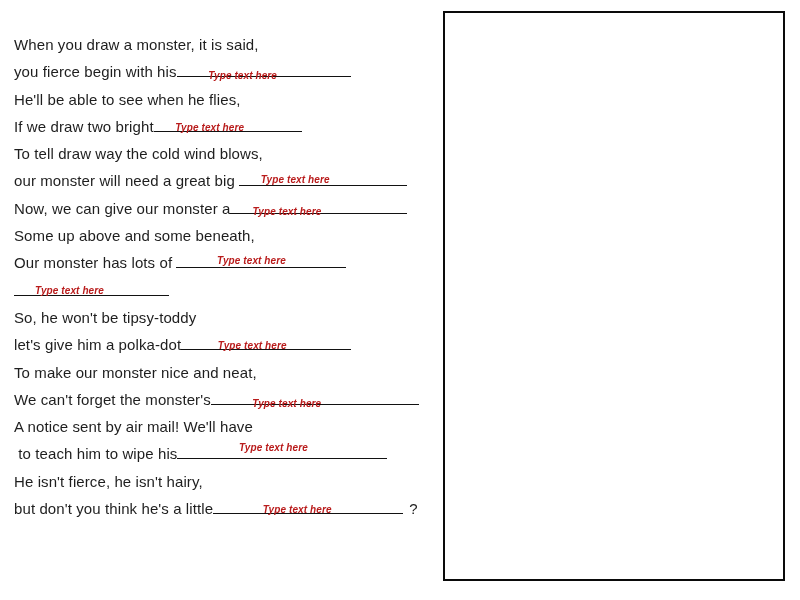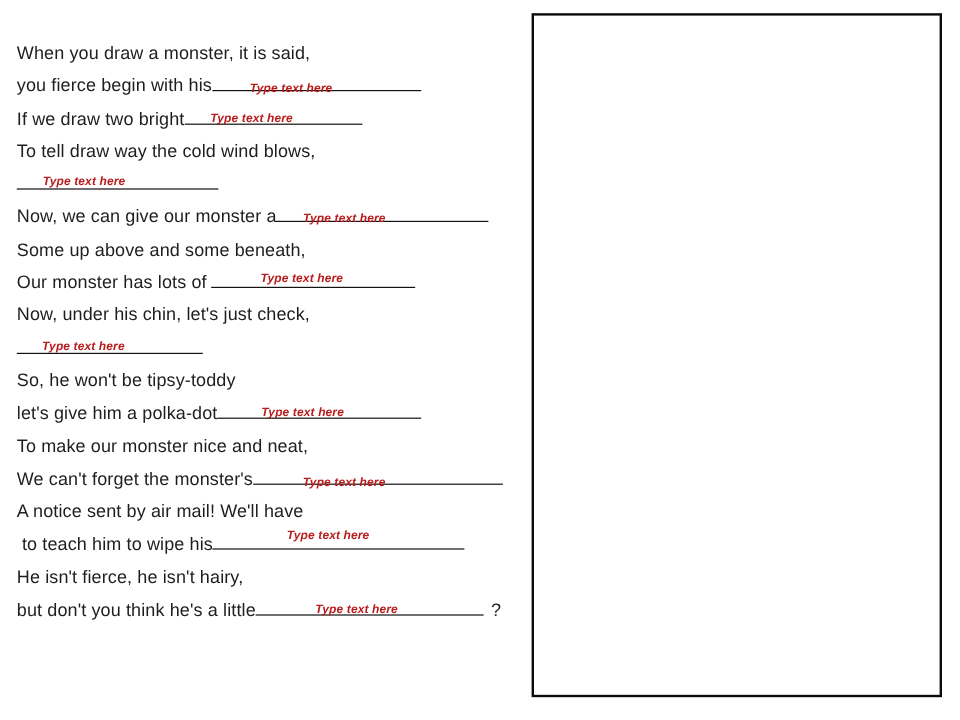--- a/index.html
+++ b/index.html
@@ -66,27 +66,27 @@
     background: #ffffff;
   }
 </style>
 </head>
 <body>
 
 <div class="page">
   <div class="poem" id="poem">
       <div class="row"><span class="pre">When you draw a monster, it is said,</span></div>
       <div class="row"><span class="pre">you fierce begin with his</span><span class="blank" style="width: 174px;"><span class="ph" style="bottom: -8px; transform: translateX(-21px);">Type text here</span></span></div>
+      <div class="row"><span class="pre">He'll be able to see when he flies,</span></div>
       <div class="row"><span class="pre">If we draw two bright</span><span class="blank" style="width: 148px;"><span class="ph" style="bottom: -5px; transform: translateX(-18px);">Type text here</span></span></div>
       <div class="row"><span class="pre">To tell draw way the cold wind blows,</span></div>
-      <div class="row"><span class="blank" style="width: 168px;"><span class="ph" style="bottom: -3px; transform: translateX(-28px);">Type text here</span></span></div>
+      <div class="row"><span class="pre">our monster will need a great big </span><span class="blank" style="width: 168px;"><span class="ph" style="bottom: -3px; transform: translateX(-28px);">Type text here</span></span></div>
       <div class="row"><span class="pre">Now, we can give our monster a</span><span class="blank" style="width: 177px;"><span class="ph" style="bottom: -7px; transform: translateX(-32px);">Type text here</span></span></div>
       <div class="row"><span class="pre">Some up above and some beneath,</span></div>
       <div class="row"><span class="pre">Our monster has lots of </span><span class="blank" style="width: 170px;"><span class="ph" style="bottom: -2px; transform: translateX(-10px);">Type text here</span></span></div>
-      <div class="row"><span class="pre">Now, under his chin, let's just check,</span></div>
       <div class="row"><span class="blank" style="width: 155px;"><span class="ph" style="bottom: -4px; transform: translateX(-22px);">Type text here</span></span></div>
       <div class="row"><span class="pre">So, he won't be tipsy-toddy</span></div>
       <div class="row"><span class="pre">let's give him a polka-dot</span><span class="blank" style="width: 170px;"><span class="ph" style="bottom: -5px; transform: translateX(-14px);">Type text here</span></span></div>
       <div class="row"><span class="pre">To make our monster nice and neat,</span></div>
       <div class="row"><span class="pre">We can't forget the monster's</span><span class="blank" style="width: 208px;"><span class="ph" style="bottom: -8px; transform: translateX(-28px);">Type text here</span></span></div>
       <div class="row"><span class="pre">A notice sent by air mail! We'll have</span></div>
       <div class="row"><span class="pre"> to teach him to wipe his</span><span class="blank" style="width: 210px;"><span class="ph" style="bottom: 2px; transform: translateX(-9px);">Type text here</span></span></div>
       <div class="row"><span class="pre">He isn't fierce, he isn't hairy,</span></div>
       <div class="row"><span class="pre">but don't you think he's a little</span><span class="blank" style="width: 190px;"><span class="ph" style="bottom: -5px; transform: translateX(-11px);">Type text here</span></span><span class="suffix">?</span></div>
     </div>

